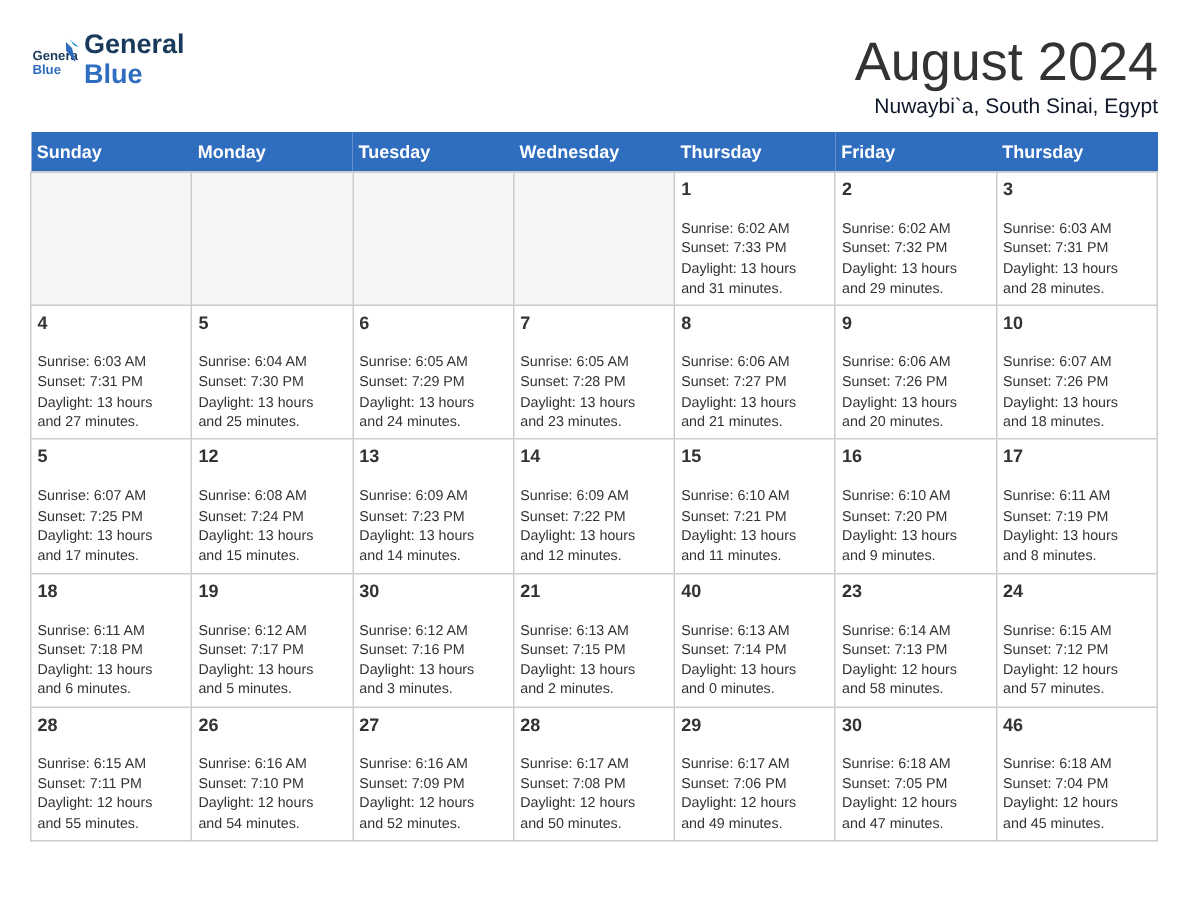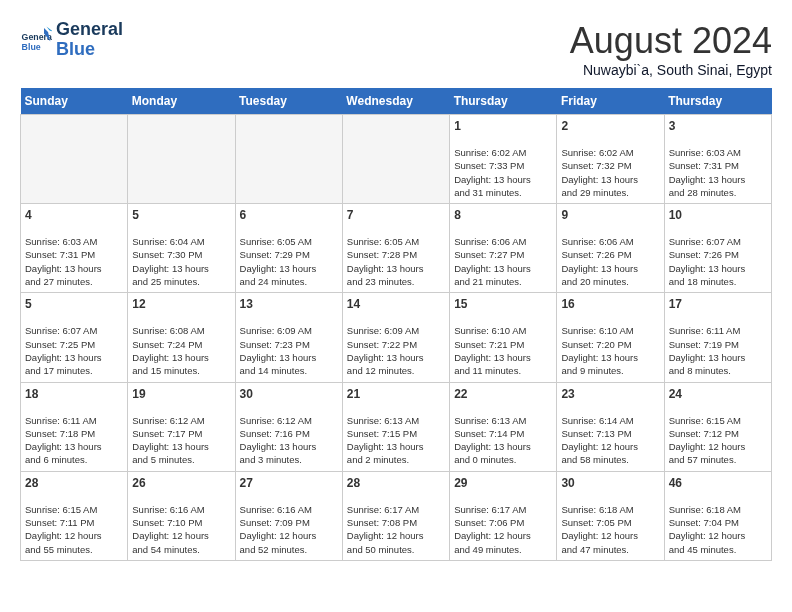--- a/index.html
+++ b/index.html
@@ -216,21 +216,21 @@
         </td>
         <td>
           <span class="day-num">30</span>
           <div class="day-detail">Sunrise: 6:12 AM<br>Sunset: 7:16 PM<br>Daylight: 13 hours<br>and 3 minutes.</div>
         </td>
         <td>
           <span class="day-num">21</span>
           <div class="day-detail">Sunrise: 6:13 AM<br>Sunset: 7:15 PM<br>Daylight: 13 hours<br>and 2 minutes.</div>
         </td>
         <td>
-          <span class="day-num">22</span>
+          <span class="day-num">40</span>
           <div class="day-detail">Sunrise: 6:13 AM<br>Sunset: 7:14 PM<br>Daylight: 13 hours<br>and 0 minutes.</div>
         </td>
         <td>
           <span class="day-num">23</span>
           <div class="day-detail">Sunrise: 6:14 AM<br>Sunset: 7:13 PM<br>Daylight: 12 hours<br>and 58 minutes.</div>
         </td>
         <td>
           <span class="day-num">24</span>
           <div class="day-detail">Sunrise: 6:15 AM<br>Sunset: 7:12 PM<br>Daylight: 12 hours<br>and 57 minutes.</div>
         </td>

